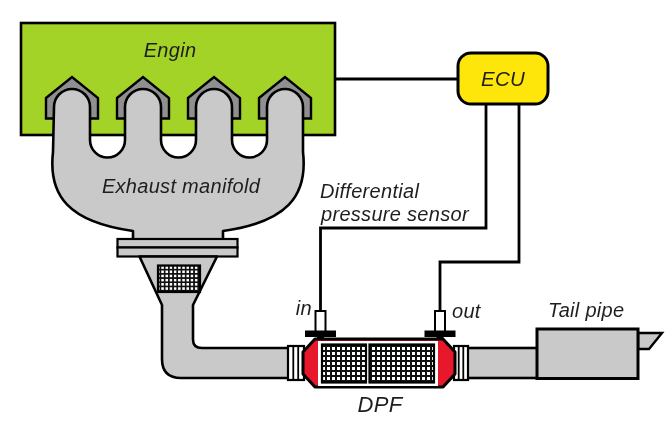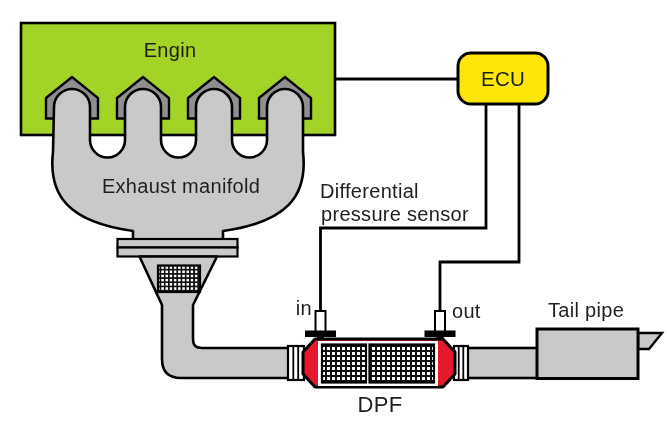--- a/index.html
+++ b/index.html
@@ -1,16 +1,16 @@
 <!DOCTYPE html>
 <html><head>
 <meta charset="utf-8">
 <style>
   html,body{margin:0;padding:0;background:#ffffff;}
-  .stage{position:relative;width:667px;height:425px;background:#ffffff;overflow:hidden;}
+  .stage{position:relative;width:667px;height:425px;background:#ffffff;overflow:hidden;font-style:italic;}
   svg{display:block;}
   svg text{font-family:"Liberation Sans","DejaVu Sans",sans-serif;letter-spacing:0.3px;}
 </style>
 </head>
 <body>
 
 <div class="stage">
 <svg width="667" height="425" viewBox="0 0 667 425">
   <defs>
     <pattern id="mesh" patternUnits="userSpaceOnUse" width="5" height="5">

